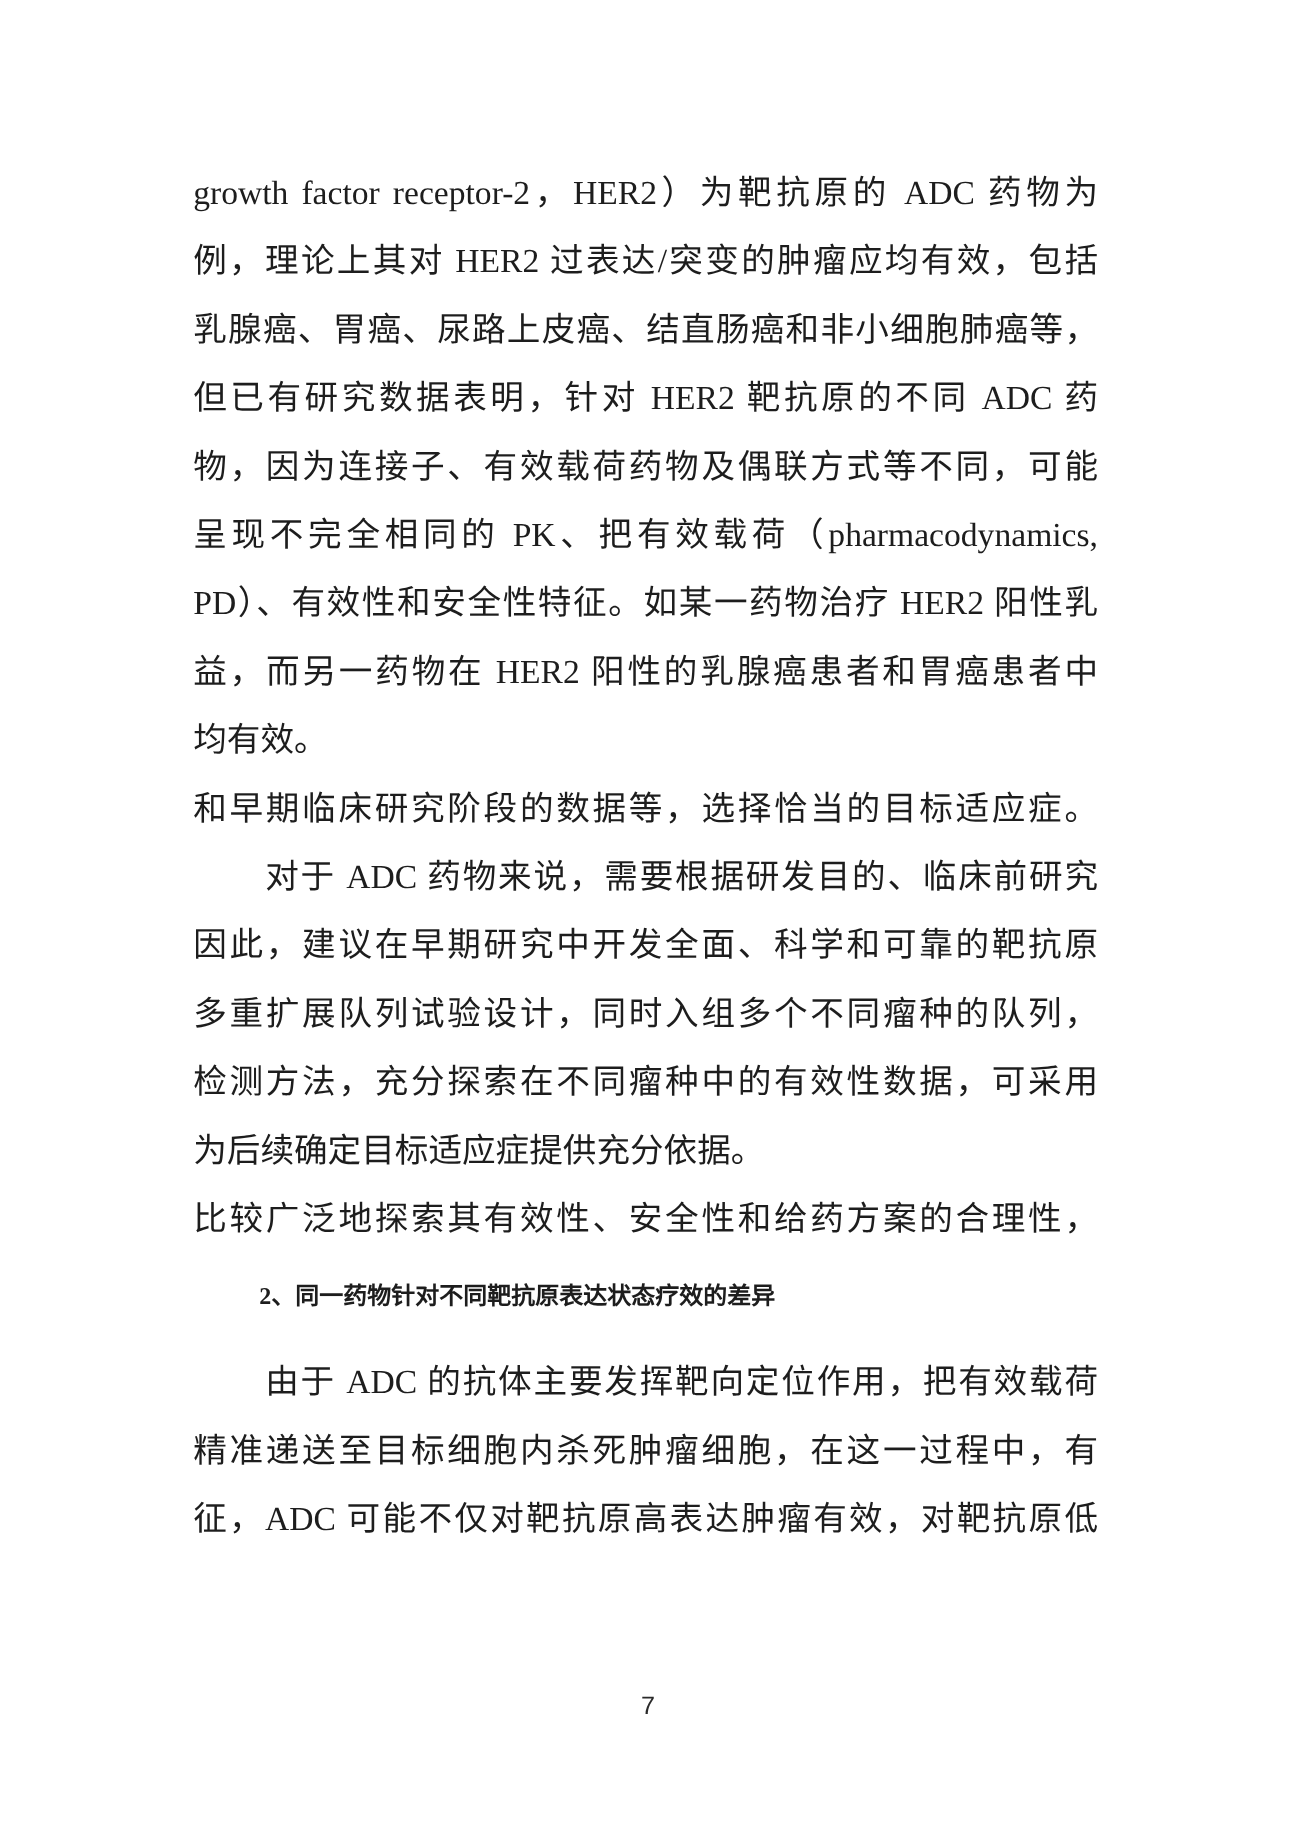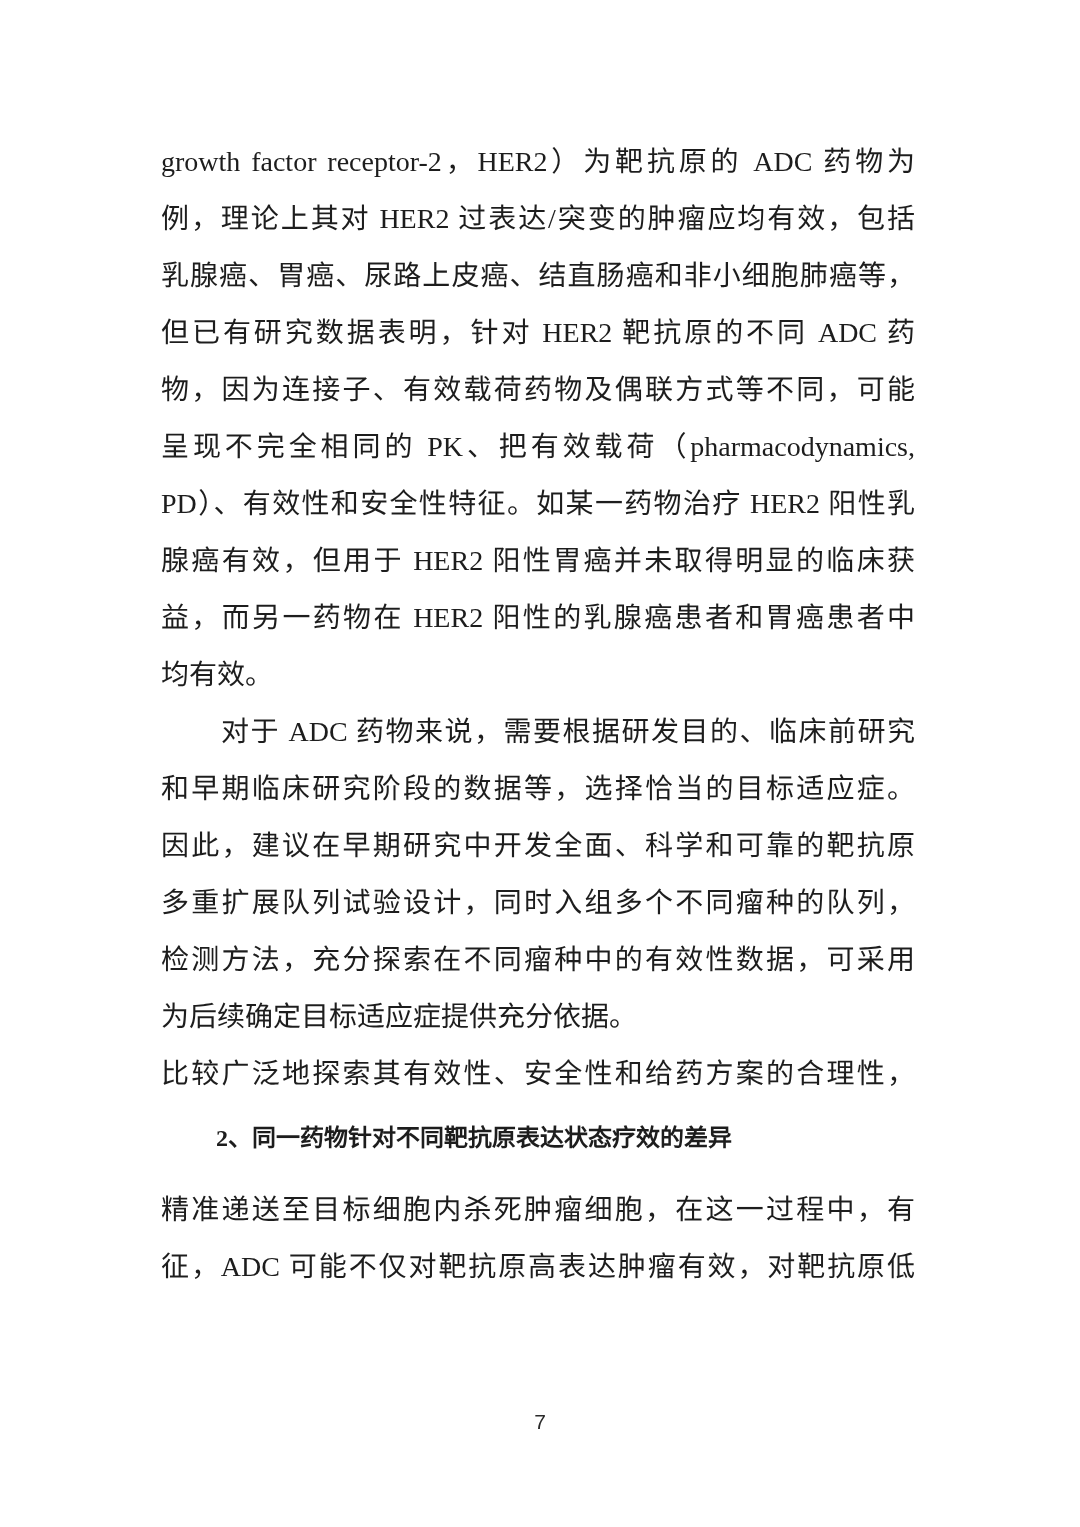--- a/index.html
+++ b/index.html
@@ -31,21 +31,21 @@
     overflow: hidden;
   }
   .line.para-end {
     text-align: right;
     text-align-last: left;
   }
   .line.indent {
     text-indent: 60px;
   }
   .heading {
-    font-size: 24px;
+    font-size: 20px;
     font-weight: bold;
     line-height: 57px;
     height: 57px;
     margin: 8px 0 14px 0;
     text-indent: 55px;
     text-align: left;
     overflow: hidden;
   }
   .page-number {
     position: absolute;
@@ -65,33 +65,33 @@
 <div class="page">
   <div class="text-block">
 
     <div class="line">growth factor receptor-2，HER2）为靶抗原的 ADC 药物为</div>
     <div class="line">例，理论上其对 HER2 过表达/突变的肿瘤应均有效，包括</div>
     <div class="line">乳腺癌、胃癌、尿路上皮癌、结直肠癌和非小细胞肺癌等，</div>
     <div class="line">但已有研究数据表明，针对 HER2 靶抗原的不同 ADC 药</div>
     <div class="line">物，因为连接子、有效载荷药物及偶联方式等不同，可能</div>
     <div class="line">呈现不完全相同的 PK、把有效载荷（pharmacodynamics,</div>
     <div class="line">PD）、有效性和安全性特征。如某一药物治疗 HER2 阳性乳</div>
-    <div class="line">腺癌有效，但用于 HER2 阳性胃癌并未取得明显的临床获</div>
     <div class="line">益，而另一药物在 HER2 阳性的乳腺癌患者和胃癌患者中</div>
     <div class="line para-end">均有效。</div>
 
+    <div class="line">和早期临床研究阶段的数据等，选择恰当的目标适应症。</div>
     <div class="line indent">对于 ADC 药物来说，需要根据研发目的、临床前研究</div>
-    <div class="line">和早期临床研究阶段的数据等，选择恰当的目标适应症。</div>
     <div class="line">因此，建议在早期研究中开发全面、科学和可靠的靶抗原</div>
     <div class="line">多重扩展队列试验设计，同时入组多个不同瘤种的队列，</div>
     <div class="line">检测方法，充分探索在不同瘤种中的有效性数据，可采用</div>
     <div class="line para-end">为后续确定目标适应症提供充分依据。</div>
     <div class="line">比较广泛地探索其有效性、安全性和给药方案的合理性，</div>
 
     <div class="heading">2、同一药物针对不同靶抗原表达状态疗效的差异</div>
 
+    <div class="line indent">由于 ADC 的抗体主要发挥靶向定位作用，把有效载荷</div>
     <div class="line">精准递送至目标细胞内杀死肿瘤细胞，在这一过程中，有</div>
     <div class="line">征，ADC 可能不仅对靶抗原高表达肿瘤有效，对靶抗原低</div>
 
   </div>
 
   <div class="page-number">7</div>
 </div>
 
 </body></html>

